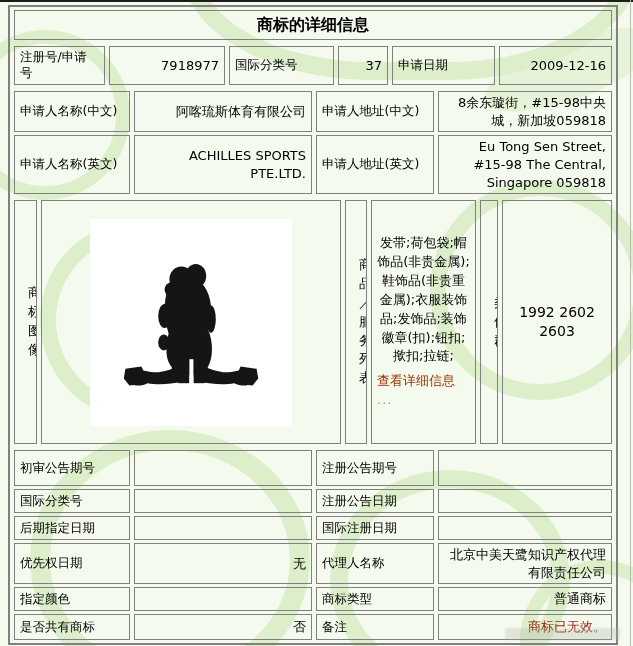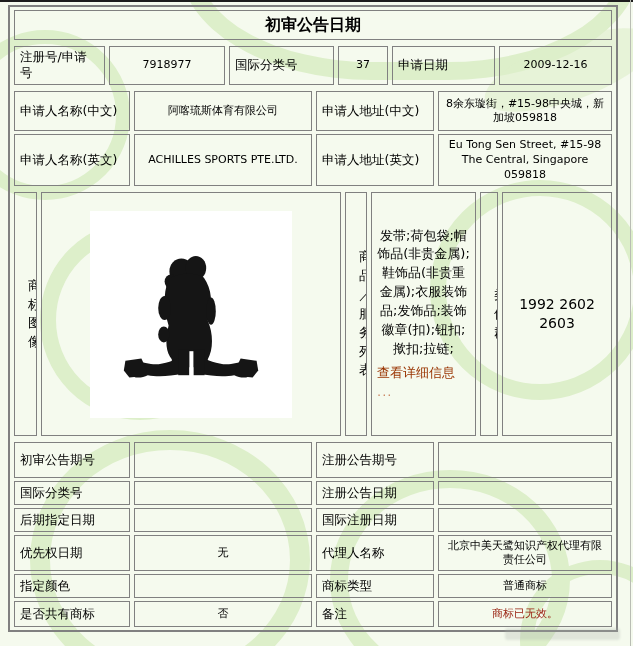--- a/index.html
+++ b/index.html
@@ -39,21 +39,21 @@
     padding:2px 5px;
     vertical-align:middle;
     background:transparent;
     overflow:hidden;
     line-height:1.35;
   }
   td.title-cell{
     text-align:center;font-weight:bold;font-size:16px;height:24px;padding:3px;
   }
   td.lab{text-align:left;}
-  td.val{text-align:center;font-size:11px;}
+  td.val{text-align:right;font-size:13px;}
   td.vlabel{
     text-align:center;word-break:break-all;line-height:1.45;
     padding:2px 13px;font-size:13px;
   }
   td.goods{
     text-align:center;font-size:13px;line-height:1.45;vertical-align:middle;
   }
   .goods-link-line{text-align:left;margin-top:6px;}
   a.detail-link{color:var(--link);text-decoration:none;cursor:pointer;}
   .dots{color:var(--link-dots);letter-spacing:1px;}
@@ -79,21 +79,21 @@
 <div class="wm-fill" style="left:480px;top:40px;width:180px;height:60px;transform:rotate(-20deg);opacity:.6;"></div>
 <div class="wm-smudge" style="left:505px;top:628px;width:115px;height:12px;"></div>
 <div class="top-edge"></div>
 <div class="right-edge"></div>
 
 <div class="frame">
 
   <table>
     <tbody>
         <tr>
-          <td class="title-cell">初审公告日期</td>
+          <td class="title-cell">商标的详细信息</td>
         </tr>
   </tbody>
     </table>
 
   <table>
     <colgroup>
         <col style="width:91px">
         <col style="width:116px">
         <col style="width:105px">
         <col style="width:50px">

